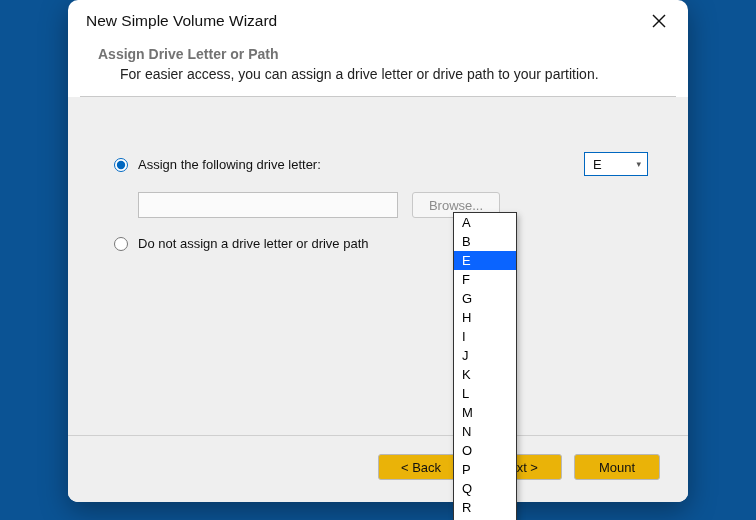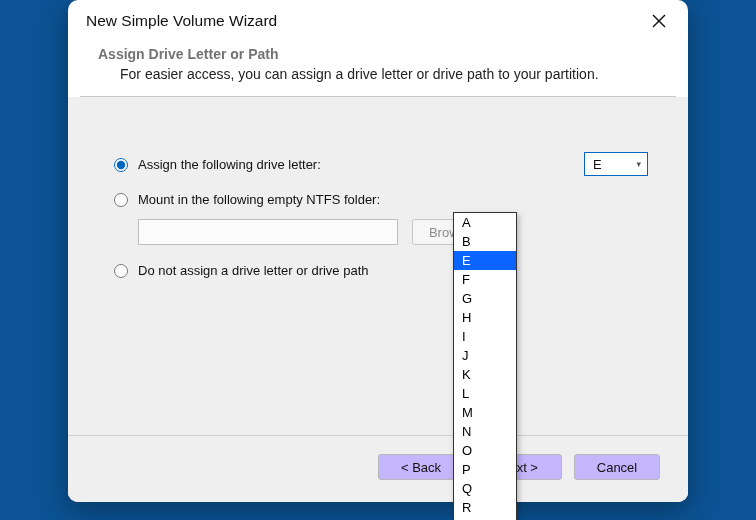--- a/index.html
+++ b/index.html
@@ -127,21 +127,21 @@
     justify-content: flex-end;
     gap: 12px;
     border-top: 1px solid #cfcfcf;
     background: #efefef;
     border-radius: 0 0 10px 10px;
   }
   .footer button {
     width: 86px;
     height: 26px;
     border: 1px solid #b8b8b8;
-    background: #c4b5fd;
+    background: #eab308;
     font-size: 13px;
     color: #111;
     border-radius: 3px;
     cursor: pointer;
   }
   
   .dropdown {
     position: absolute;
     left: 453px;
     top: 212px;
@@ -189,38 +189,34 @@
       <label class="radio-row">
         <input type="radio" name="opt" checked="" style="">
         <span>Assign the following drive letter:</span>
       </label>
       <div class="combo">
         <span>E</span>
         <span class="chev">▾</span>
       </div>
     </div>
 
-    <label class="radio-row">
-      <input type="radio" name="opt" style="">
-      <span>Mount in the following empty NTFS folder:</span>
-    </label>
     <div class="pathrow">
       <input class="path-input" type="text" disabled="" value="" style="">
       <button class="browse-btn" disabled="">Browse...</button>
     </div>
 
     <label class="radio-row">
       <input type="radio" name="opt" style="">
       <span>Do not assign a drive letter or drive path</span>
     </label>
 
     <div class="footer">
       <button>&lt; Back</button>
       <button>Next &gt;</button>
-      <button>Cancel</button>
+      <button>Mount</button>
     </div>
 
   </div>
 </div>
 
 <div class="dropdown" id="drive-dropdown">
     <div class="opt">A</div>
     <div class="opt">B</div>
     <div class="opt sel">E</div>
     <div class="opt">F</div>

